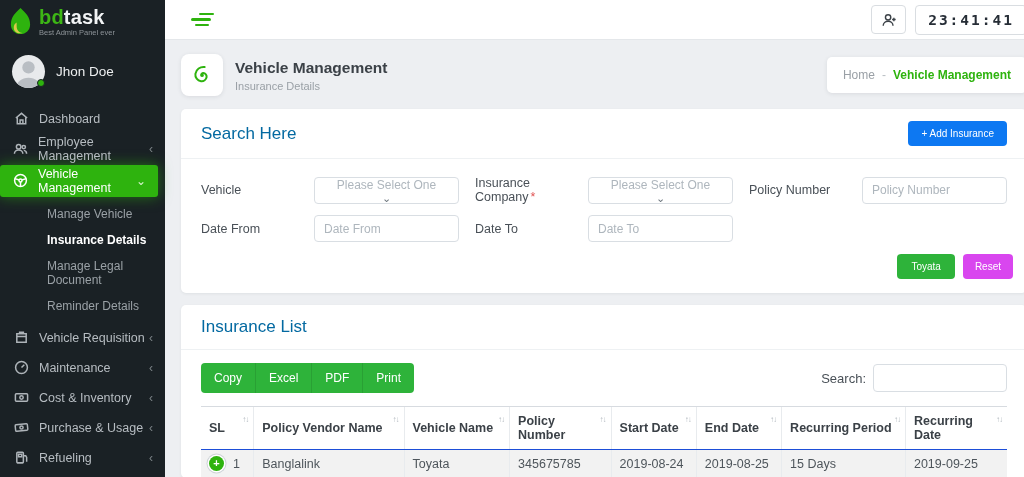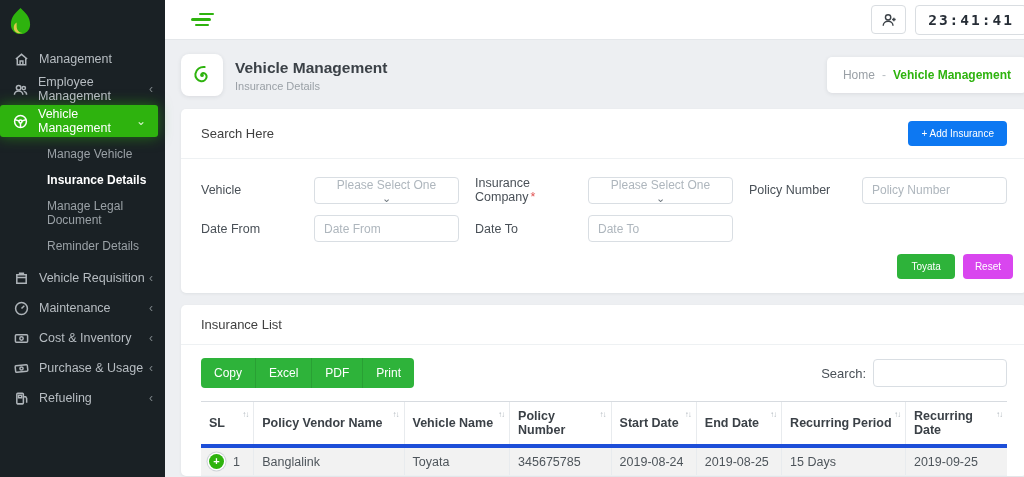--- a/index.html
+++ b/index.html
@@ -67,21 +67,21 @@
   .breadcrumb { background:#fff; border-radius:5px; box-shadow:0 1px 4px rgba(40,50,60,.10);
       padding:11px 16px; display:flex; align-items:center; gap:7px; font-size:12px; }
   .bc-home { color:#9aa0a6; cursor:pointer; }
   .bc-sep { color:#b8bec3; }
   .bc-current { color:#2eb30e; font-weight:bold; }
 
   
   .card { background:#fff; border-radius:5px; box-shadow:0 1px 3px rgba(40,50,60,.07); }
   .card-head { display:flex; align-items:center; justify-content:space-between;
       padding:12px 20px; border-bottom:1px solid #eef1f3; }
-  .card-title { font-size:13px; color:#404040; font-weight:500; }
+  .card-title { font-size:17px; color:#0369a1; font-weight:500; }
 
   .btn { border:none; border-radius:4px; font-size:10px; cursor:pointer;
       font-family:"Liberation Sans", sans-serif; }
   .btn-blue { background:#0d78f2; color:#fff; padding:7px 13px; }
   .btn-green { background:#2eb33a; color:#fff; padding:7px 14px; }
   .btn-dark { background:#d946ef; color:#fff; padding:7px 12px; }
 
   
   .form-grid { display:grid; grid-template-columns:1fr 1fr 1fr; column-gap:16px; row-gap:11px;
       padding:17px 20px 6px 20px; }
@@ -105,21 +105,21 @@
       border-right:1px solid rgba(0,0,0,.10); cursor:pointer; font-family:"Liberation Sans", sans-serif; }
   .exp-btn:first-child { border-radius:4px 0 0 4px; }
   .exp-btn:last-child { border-radius:0 4px 4px 0; border-right:none; }
   .exp-caret { font-size:9px; margin-left:4px; }
   .tbl-search { display:flex; align-items:center; }
   .tbl-search label { font-size:13px; color:#495057; margin-right:7px; }
   .tbl-search input { width:134px; height:28px; border:1px solid #d9dee3; border-radius:4px; padding:0 8px;
       font-size:12px; }
 
   table.datatable { width:calc(100% - 40px); margin:2px 20px 0 20px; border-collapse:collapse; table-layout:fixed; }
-  .datatable th { border-top:1px solid #d7dbe0; border-bottom:4px solid #1d4ed8;
+  .datatable th { border-top:1px solid #d7dbe0; border-bottom:1px solid #1d4ed8;
       font-size:12.5px; color:#3b4147; text-align:left; padding:7px 8px; position:relative; cursor:pointer; }
   .datatable th + th, .datatable td + td { border-left:1px solid #e8ebee; }
   .sort-ico { position:absolute; right:5px; top:8px; font-size:8px; color:#b3bac0; letter-spacing:-1px; }
   .datatable td { font-size:12.5px; color:#4e555b; padding:6px 8px; border-bottom:1px solid #edf0f2; }
   tr.odd { background:#f2f2f2; }
   .sl-cell { display:flex; align-items:center; gap:9px; }
   .plus-btn { width:15px; height:15px; min-width:15px; border-radius:50%; background:#2eb30e; color:#fff;
       display:inline-flex; align-items:center; justify-content:center; font-size:11px; font-weight:bold;
       line-height:1; cursor:pointer; box-shadow:0 0 0 1.5px #fff, 0 0 0 2.5px #ced3d7; }
   .col-sl{width:52px}.col-pvn{width:148px}.col-vn{width:104px}.col-pn{width:100px}
@@ -129,31 +129,49 @@
 <body>
 
 <div class="app">
 
   <aside class="sidebar">
     <div class="logo-row">
       <svg class="logo-flame" viewBox="0 0 26 30">
         <path d="M13 1 C8 6 3 10 3 18 c0 6 4.5 10 10 10 s10-4 10-10 C23 10 18 6 13 1 Z" fill="#2eb30e"></path>
         <path d="M9 20 c0 4 2.5 7 6 7 -5 1 -9-1 -9-6 0-2 1-4 3-5 0 1.5 0 3 0 4 Z" fill="#d8c94a"></path>
       </svg>
+      <div class="logo-text-wrap">
+        <div class="logo-name">
+          <span class="bd">bd</span><span class="task">task</span>
+        </div>
+        <div class="logo-tag">Best Admin Panel ever</div>
+      </div>
     </div>
 
+    <div class="user-row">
+      <div class="avatar-wrap">
+        <div class="avatar">
+          <svg viewBox="0 0 32 32" width="33" height="33">
+            <circle cx="16" cy="12" r="6" fill="#b9bec3"></circle>
+            <path d="M4 32 a12 10 0 0 1 24 0 Z" fill="#b9bec3"></path>
+          </svg>
+        </div>
+        <span class="status-dot"></span>
+      </div>
+      <span class="user-name">Jhon Doe</span>
+    </div>
 
     <nav class="nav">
       <div class="nav-item">
         <span class="ico">
           <svg viewBox="0 0 16 16">
               <path d="M2 7.5 8 2.5 14 7.5 M3.5 7 v6.5 h9 V7 M6.5 13.5 v-4 h3 v4"></path>
             </svg>
         </span>
-        <span>Management</span>
+        <span>Dashboard</span>
       </div>
 
       <div class="nav-item">
         <span class="ico">
           <svg viewBox="0 0 16 16">
               <circle cx="6" cy="6" r="2.4"></circle>
               <path d="M1.5 13.5 a4.5 4 0 0 1 9 0"></path>
               <circle cx="11.5" cy="6.5" r="1.8"></circle>
               <path d="M11.5 10 a3.5 3.5 0 0 1 3 3.5"></path>
             </svg>

